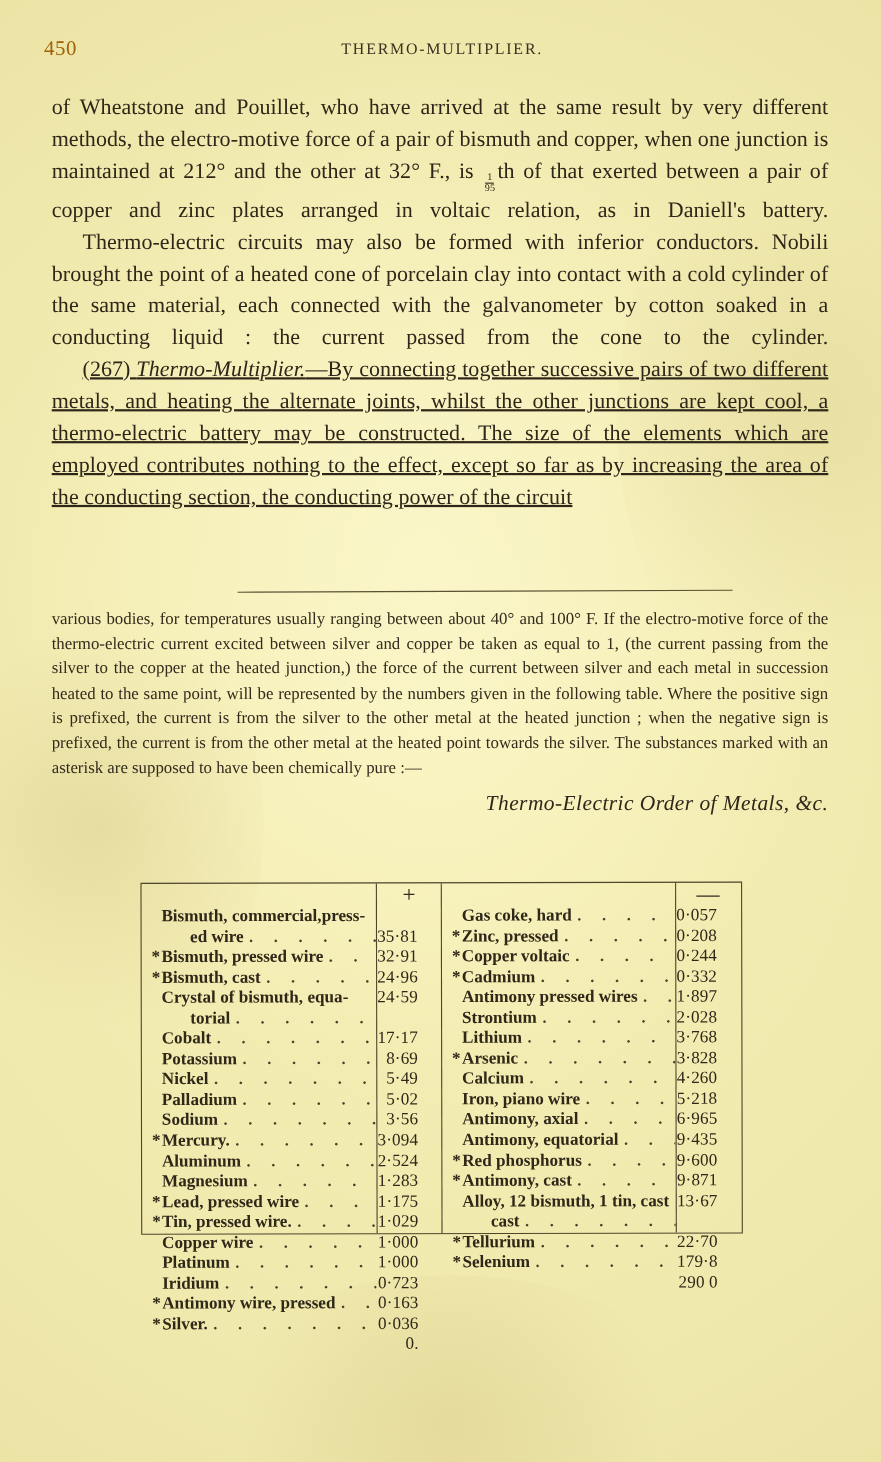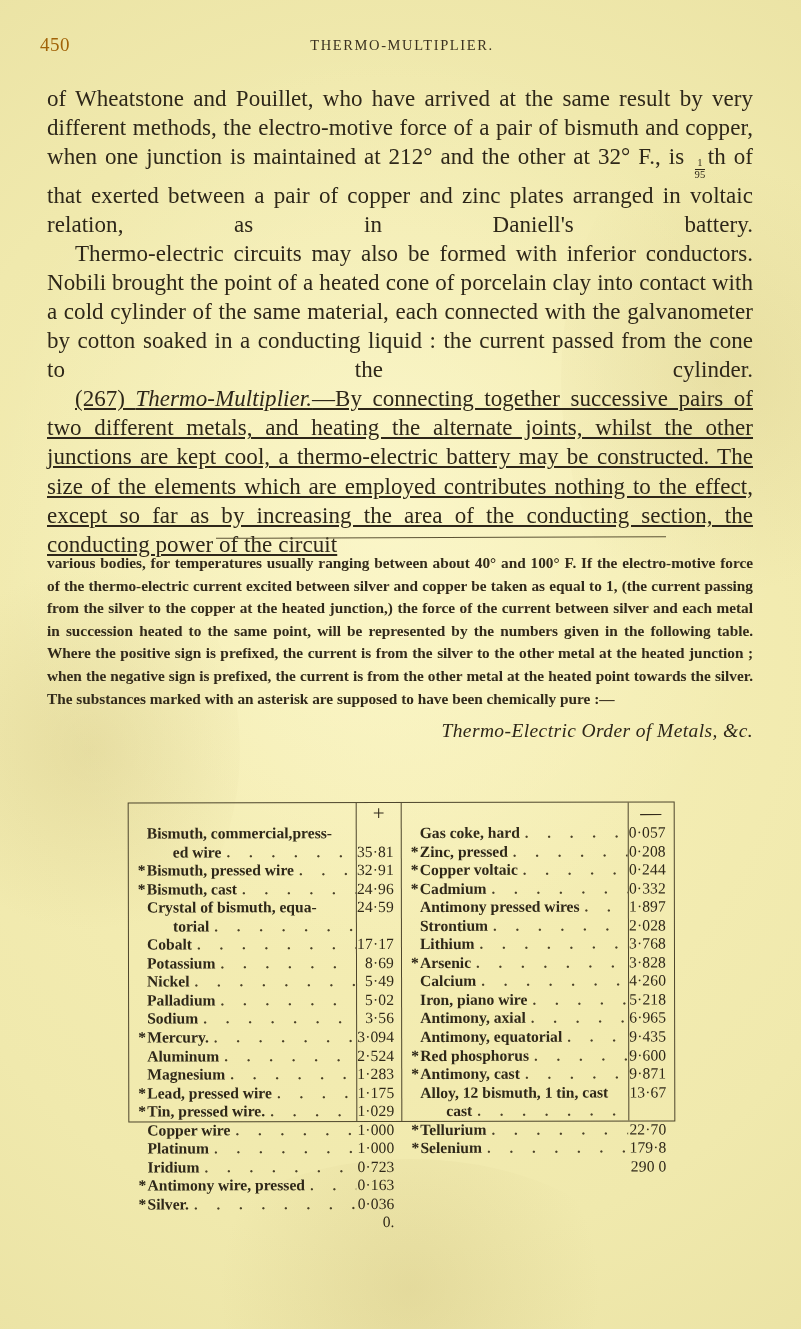--- a/index.html
+++ b/index.html
@@ -77,21 +77,21 @@
 
   
   .body-block {
     position: absolute;
     left: 47px;
     top: 84px;
     width: 706px;
   }
   p.para {
     margin: 0 0 0 0;
-    font-size: 23px;
+    font-size: 20px;
     line-height: 29.1px;
     text-align: justify;
     text-align-last: justify;
     color: #2e2719;
     letter-spacing: 0.05px;
   }
   p.para.last-ragged {
     text-align-last: left;
     text-decoration: underline;
   }
@@ -128,21 +128,20 @@
   .footnote {
     position: absolute;
     left: 47px;
     top: 552px;
     width: 706px;
     font-size: 15.3px;
     line-height: 22.6px;
     text-align: justify;
     text-align-last: left;
     color: #322a1b;
-    font-weight: bold;
   }
 
   
   .tbl-caption {
     position: absolute;
     left: 47px;
     top: 720px;
     width: 706px;
     text-align: right;
     font-style: italic;
@@ -226,21 +225,21 @@
     font-size: 15px;
     color: #4a4128;
     white-space: nowrap;
     margin-left: 1px;
   }
   .names .row.cont .label {
     padding-left: 26px;
   }
   .vals .row {
     text-align: right;
-    padding-right: 7px;
+    padding-right: 21px;
     letter-spacing: 0.1px;
   }
   .vals .row.blank { color: transparent; }
 </style>
 </head>
 <body>
 
 <div class="page"></div>
 <div class="stain-a"></div>
 <div class="stain-b"></div>

